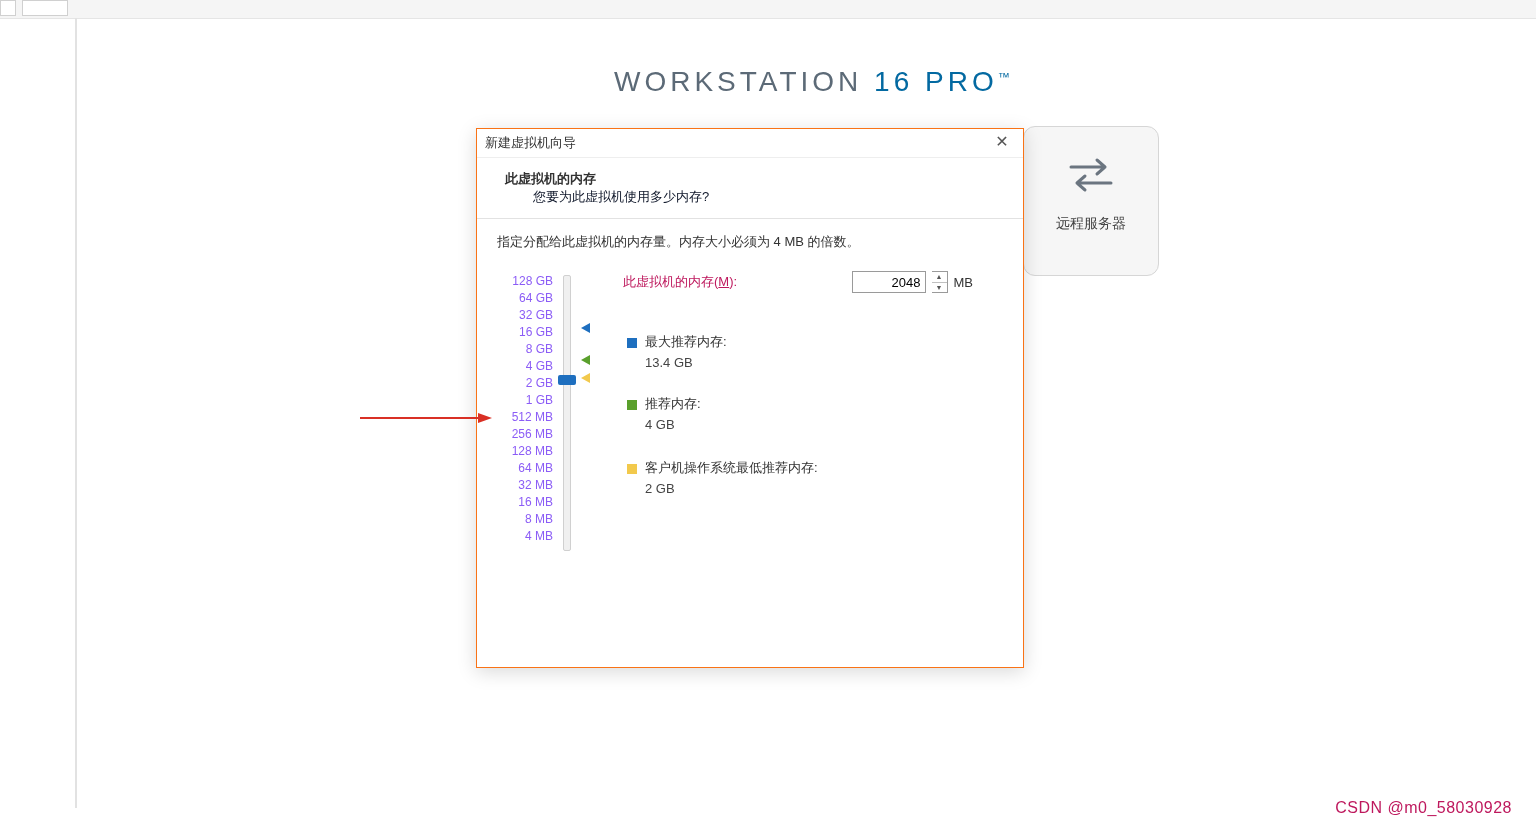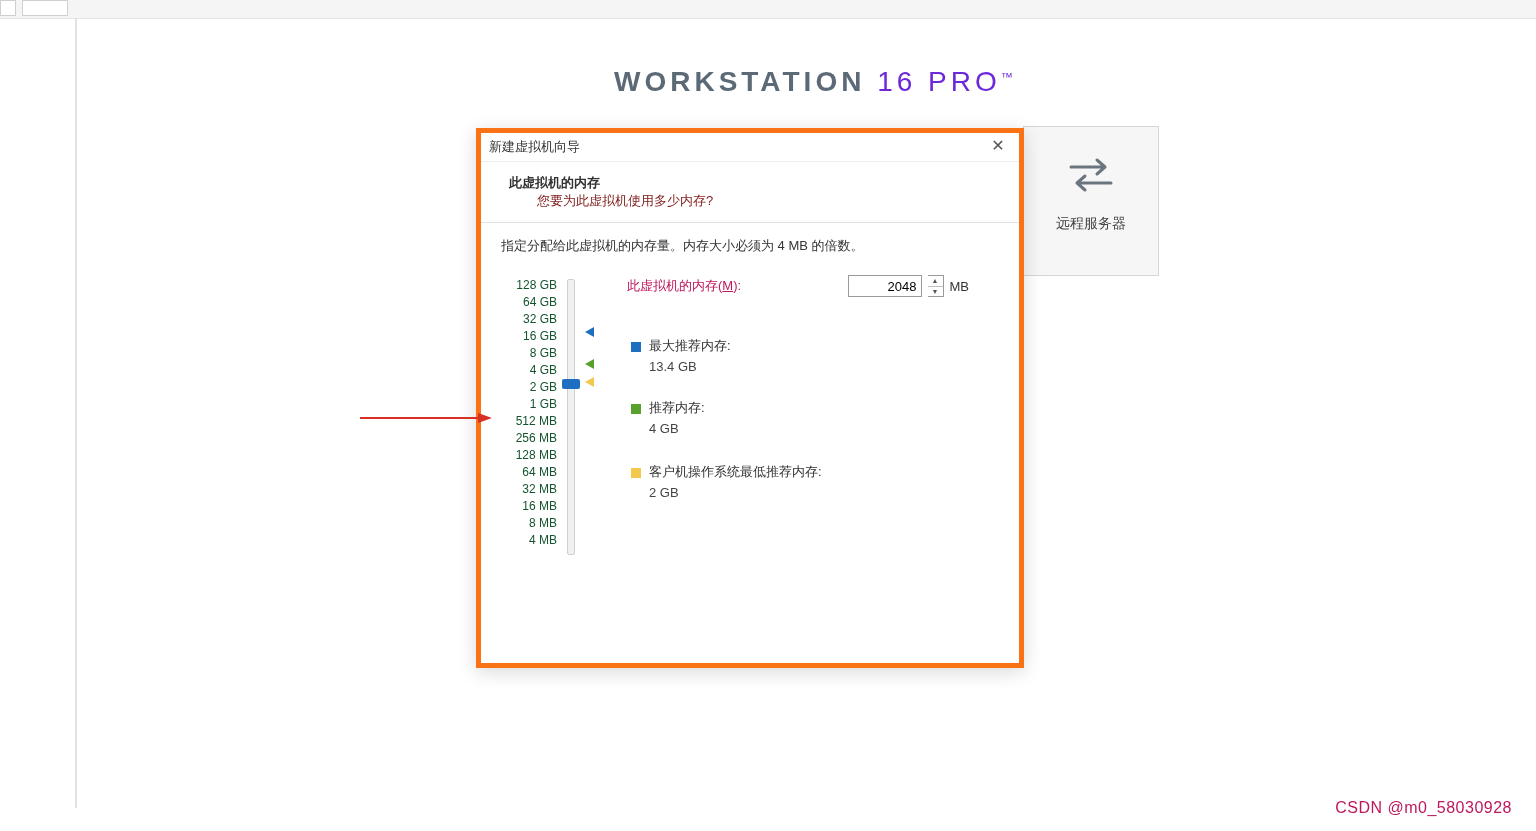--- a/index.html
+++ b/index.html
@@ -2,37 +2,37 @@
 <html><head>
 <meta charset="utf-8">
 <style>
 html,body{margin:0;padding:0;width:1536px;height:831px;font-family:"Microsoft YaHei","Segoe UI",Arial,sans-serif;font-size:13px;color:#333;background:#fff;overflow:hidden}
 .stage{position:relative;width:1536px;height:831px}
 .top-strip{position:absolute;left:0;top:0;width:1536px;height:18px;background:#f5f5f5;border-bottom:1px solid #e5e5e5}
 .top-strip .t1{position:absolute;left:0;top:0;width:16px;height:16px;background:#fff;border:1px solid #d0d0d0;box-sizing:border-box}
 .top-strip .t2{position:absolute;left:22px;top:0;width:46px;height:16px;background:#fff;border:1px solid #d0d0d0;box-sizing:border-box}
 .left-border{position:absolute;left:75px;top:18px;width:2px;height:790px;background:#e2e2e2}
 .brand{position:absolute;left:614px;top:66px;font-size:28px;letter-spacing:4px;color:#5c6a77;font-weight:300;white-space:nowrap}
-.brand .thin{font-weight:700}
-.brand .light{color:#6d28d9}
+.brand .thin{font-weight:400}
+.brand .light{color:#0369a1}
 .brand .tm{font-size:12px;vertical-align:super;letter-spacing:0}
-.side-card{position:absolute;left:1023px;top:126px;width:136px;height:150px;border:1px solid #d6d6d6;border-radius:0;background:#f6f6f6;box-sizing:border-box;text-align:center;padding-top:28px}
+.side-card{position:absolute;left:1023px;top:126px;width:136px;height:150px;border:1px solid #d6d6d6;border-radius:12px;background:#f6f6f6;box-sizing:border-box;text-align:center;padding-top:28px}
 .side-card svg{display:block;margin:0 auto 20px auto}
 .side-card .label{font-size:14px;color:#444}
-.dialog{position:absolute;left:476px;top:128px;width:548px;height:540px;background:#fff;border:5px solid #f97316;box-shadow:0 4px 18px rgba(0,0,0,.15);box-sizing:border-box}
+.dialog{position:absolute;left:476px;top:128px;width:548px;height:540px;background:#fff;border:1px solid #f97316;box-shadow:0 4px 18px rgba(0,0,0,.15);box-sizing:border-box}
 .dlg-titlebar{height:28px;line-height:28px;padding:0 8px;font-size:13px;color:#333;border-bottom:1px solid #eee;position:relative}
 .dlg-close{position:absolute;right:4px;top:2px;width:34px;height:22px;text-align:center;line-height:22px;font-size:16px;color:#555;cursor:pointer}
 .dlg-head{padding:12px 28px 12px 28px}
 .dlg-head .h1{font-weight:bold;font-size:13px;margin-bottom:0}
-.dlg-head .h2{font-size:13px;color:#7f1d1d;padding-left:28px}
+.dlg-head .h2{font-size:13px;color:#0f172a;padding-left:28px}
 .dlg-sep{height:1px;background:#e2e2e2;margin:0 0 14px 0}
 .dlg-body{padding:0 34px 0 18px;position:relative;height:380px}
 .dlg-body .instr{font-size:13px;color:#333;margin:0 0 22px 2px}
 .mem-area{position:relative;height:300px}
-.ticks{position:absolute;left:0;top:0;width:58px;text-align:right;font-size:12px;line-height:17px;color:#14532d}
+.ticks{position:absolute;left:0;top:0;width:58px;text-align:right;font-size:12px;line-height:17px;color:#8b5cf6}
 .ticks div{height:17px}
 .slider-col{position:absolute;left:62px;top:2px;width:20px;height:290px}
 .slider-track{position:absolute;left:6px;top:0;width:8px;height:276px;background:linear-gradient(#f0f0f0,#f0f0f0);border:1px solid #d0d0d0;border-radius:2px;box-sizing:border-box}
 .slider-thumb{position:absolute;left:1px;width:18px;height:10px;background:#1e6fbf;border-radius:2px}
 .marker{position:absolute;left:86px;width:0;height:0;border-top:5px solid transparent;border-bottom:5px solid transparent}
 .marker.blue{border-right:9px solid #1e6fbf}
 .marker.green{border-right:9px solid #5aa02c}
 .marker.yellow{border-right:9px solid #f2c94c}
 .right-col{position:absolute;left:128px;top:0;right:0}
 .mem-label{font-size:13px;color:#be185d}

